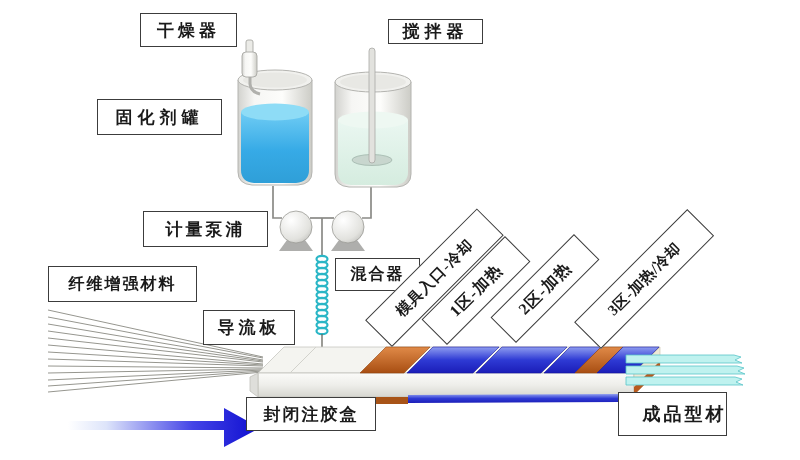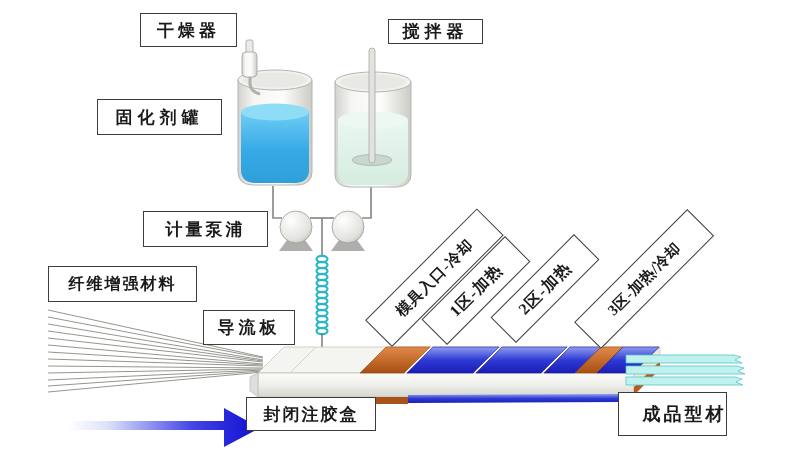--- a/index.html
+++ b/index.html
@@ -163,20 +163,21 @@
       <polygon points="626,377 735,377 742,379 736,382 743,385 626,385"></polygon>
     </g>
 
     <polygon points="68,421 224,421 224,408 260,428 224,447 224,430 68,430" fill="url(#arrowGrad)"></polygon>
   </svg>
 
   <div class="lbl" style="left:140px;top:13px;width:97px;height:34px;font-size:17px;letter-spacing:4px;">干燥器</div>
   <div class="lbl" style="left:388px;top:19px;width:95px;height:25px;font-size:17px;letter-spacing:5px;">搅拌器</div>
   <div class="lbl" style="left:97px;top:99px;width:125px;height:36px;font-size:17px;letter-spacing:5px;">固化剂罐</div>
   <div class="lbl" style="left:143px;top:211px;width:125px;height:36px;font-size:17px;letter-spacing:3px;">计量泵浦</div>
+  <div class="lbl" style="left:335px;top:258px;width:85px;height:33px;font-size:16px;letter-spacing:2px;">混合器</div>
   <div class="lbl" style="left:48px;top:266px;width:149px;height:36px;font-size:16px;letter-spacing:2px;text-align:center;">纤维增强材料</div>
   <div class="lbl" style="left:203px;top:310px;width:92px;height:35px;font-size:17px;letter-spacing:4px;font-family:Liberation Serif, serif;">导流板</div>
   <div class="lbl" style="left:246px;top:397px;width:130px;height:34px;font-size:17px;letter-spacing:2px;">封闭注胶盒</div>
   <div class="lbl" style="left:618px;top:392px;width:109px;height:44px;font-size:18px;letter-spacing:3px;padding-left:24px;">成品型材</div>
 
   <div class="lbl rot" style="left:392px;top:309px;width:158px;height:38px;font-size:15px;letter-spacing:1px;">模具入口-冷却</div>
   <div class="lbl rot" style="left:447px;top:309px;width:118px;height:36px;font-size:16px;letter-spacing:1px;">1区-加热</div>
   <div class="lbl rot" style="left:516px;top:307px;width:118px;height:36px;font-size:16px;letter-spacing:1px;">2区-加热</div>
   <div class="lbl rot" style="left:601px;top:311px;width:160px;height:38px;font-size:15px;letter-spacing:0.5px;">3区-加热/冷却</div>
 

